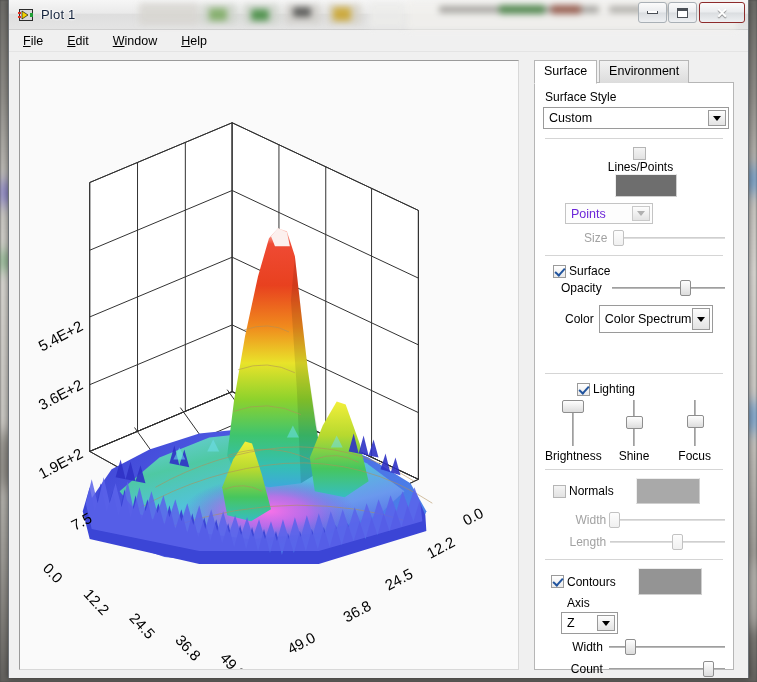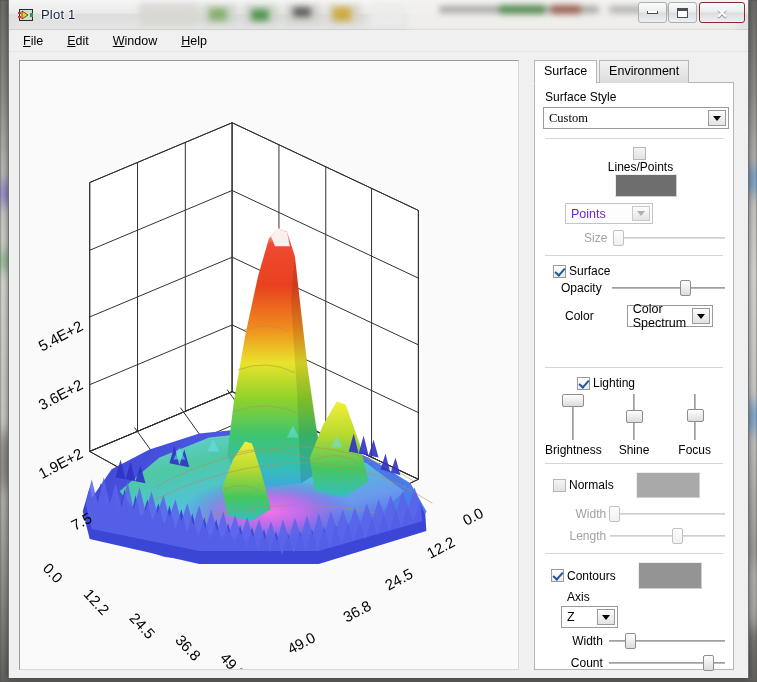--- a/index.html
+++ b/index.html
@@ -400,21 +400,21 @@
     <div id="panel">
 
       <div id="tabrow">
         <div class="tab active">Surface</div>
         <div class="tab inactive">Environment</div>
       </div>
 
       <div id="tabbody">
 
         <div class="sec-title">Surface Style</div>
-        <div class="combo" style="width:186px;font-family:Liberation Serif, serif;">
+        <div class="combo" style="width:186px;">
           <span>Custom</span>
           <span class="arrowbtn">
               <span class="caret"></span>
             </span>
         </div>
 
         <div class="divider"></div>
 
         <div class="row" style="margin-left:10px;flex-direction:column;">
           <span class="cbx off"></span>
@@ -448,23 +448,23 @@
         </div>
 
         <div class="row" style="margin:2px 0 0 18px;">
           <span class="lbl">Opacity</span>
           <div class="hsl" style="margin-left:10px;width:118px;">
             <span class="track"></span>
               <span class="thumb" style="left:65%;"></span>
           </div>
         </div>
 
-        <div class="row" style="margin:9px 12px 0 22px;gap:28px;">
+        <div class="row" style="margin:9px 12px 0 22px;">
           <span class="lbl">Color</span>
-          <div class="combo" style="width:126px;height:22px;margin-left:5px;">
+          <div class="combo" style="width:126px;height:28px;margin-left:5px;">
             <span>Color Spectrum</span>
             <span class="arrowbtn">
                 <span class="caret"></span>
               </span>
           </div>
         </div>
 
         <div class="divider" style="margin-top:40px;"></div>
 
         <div class="row" style="margin-left:34px;">

